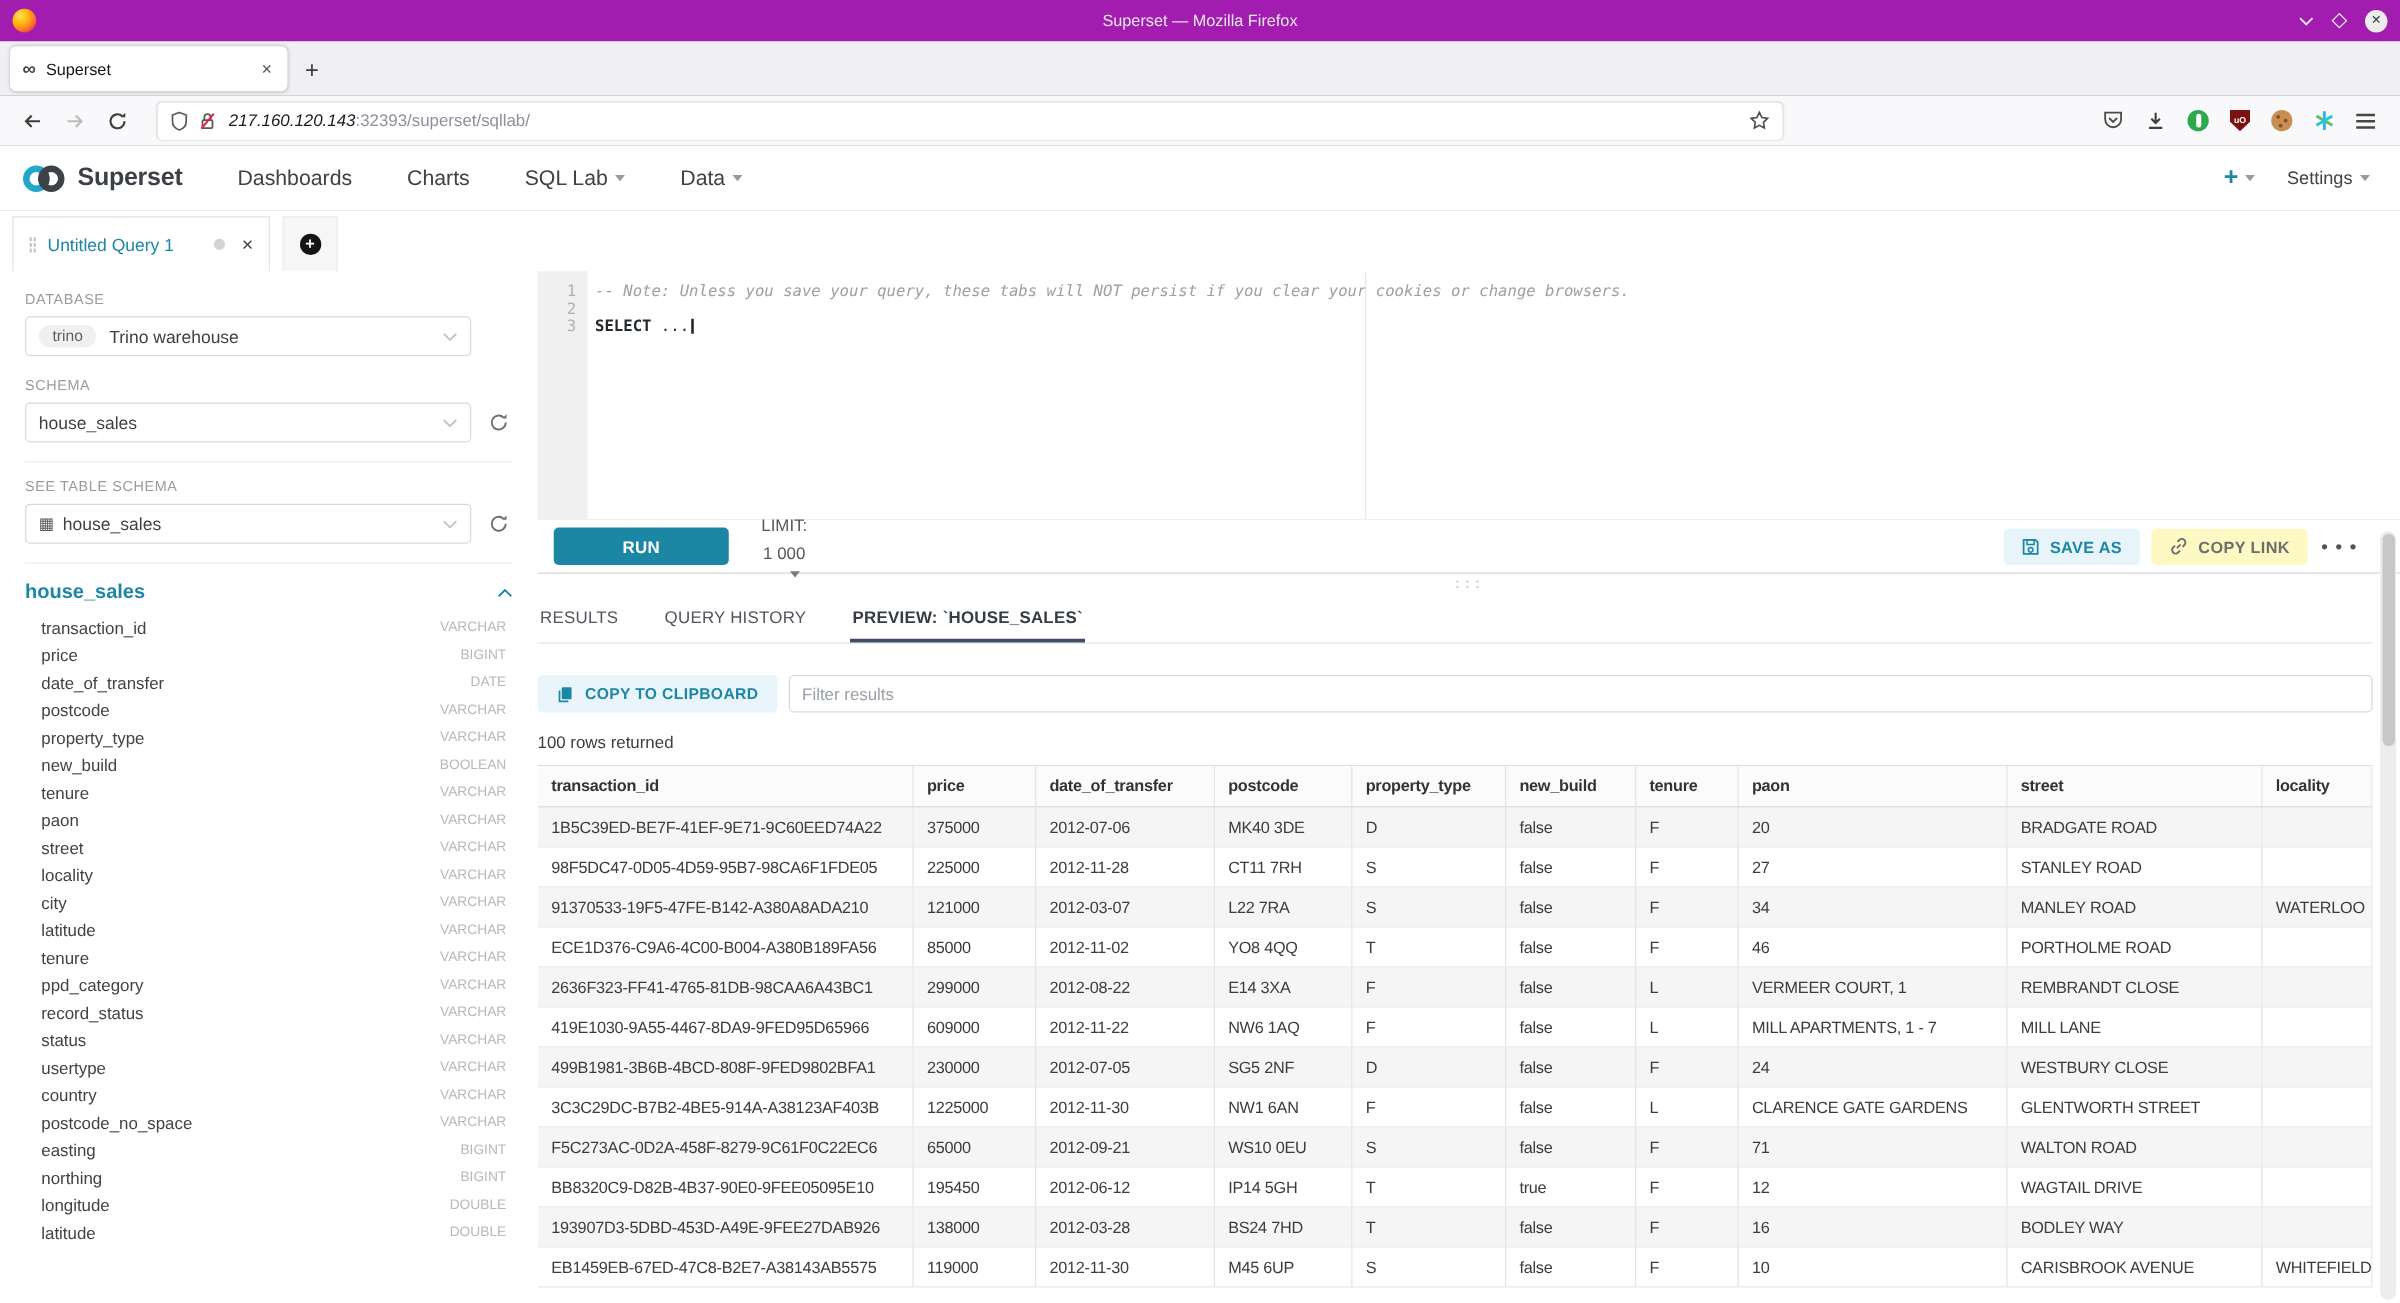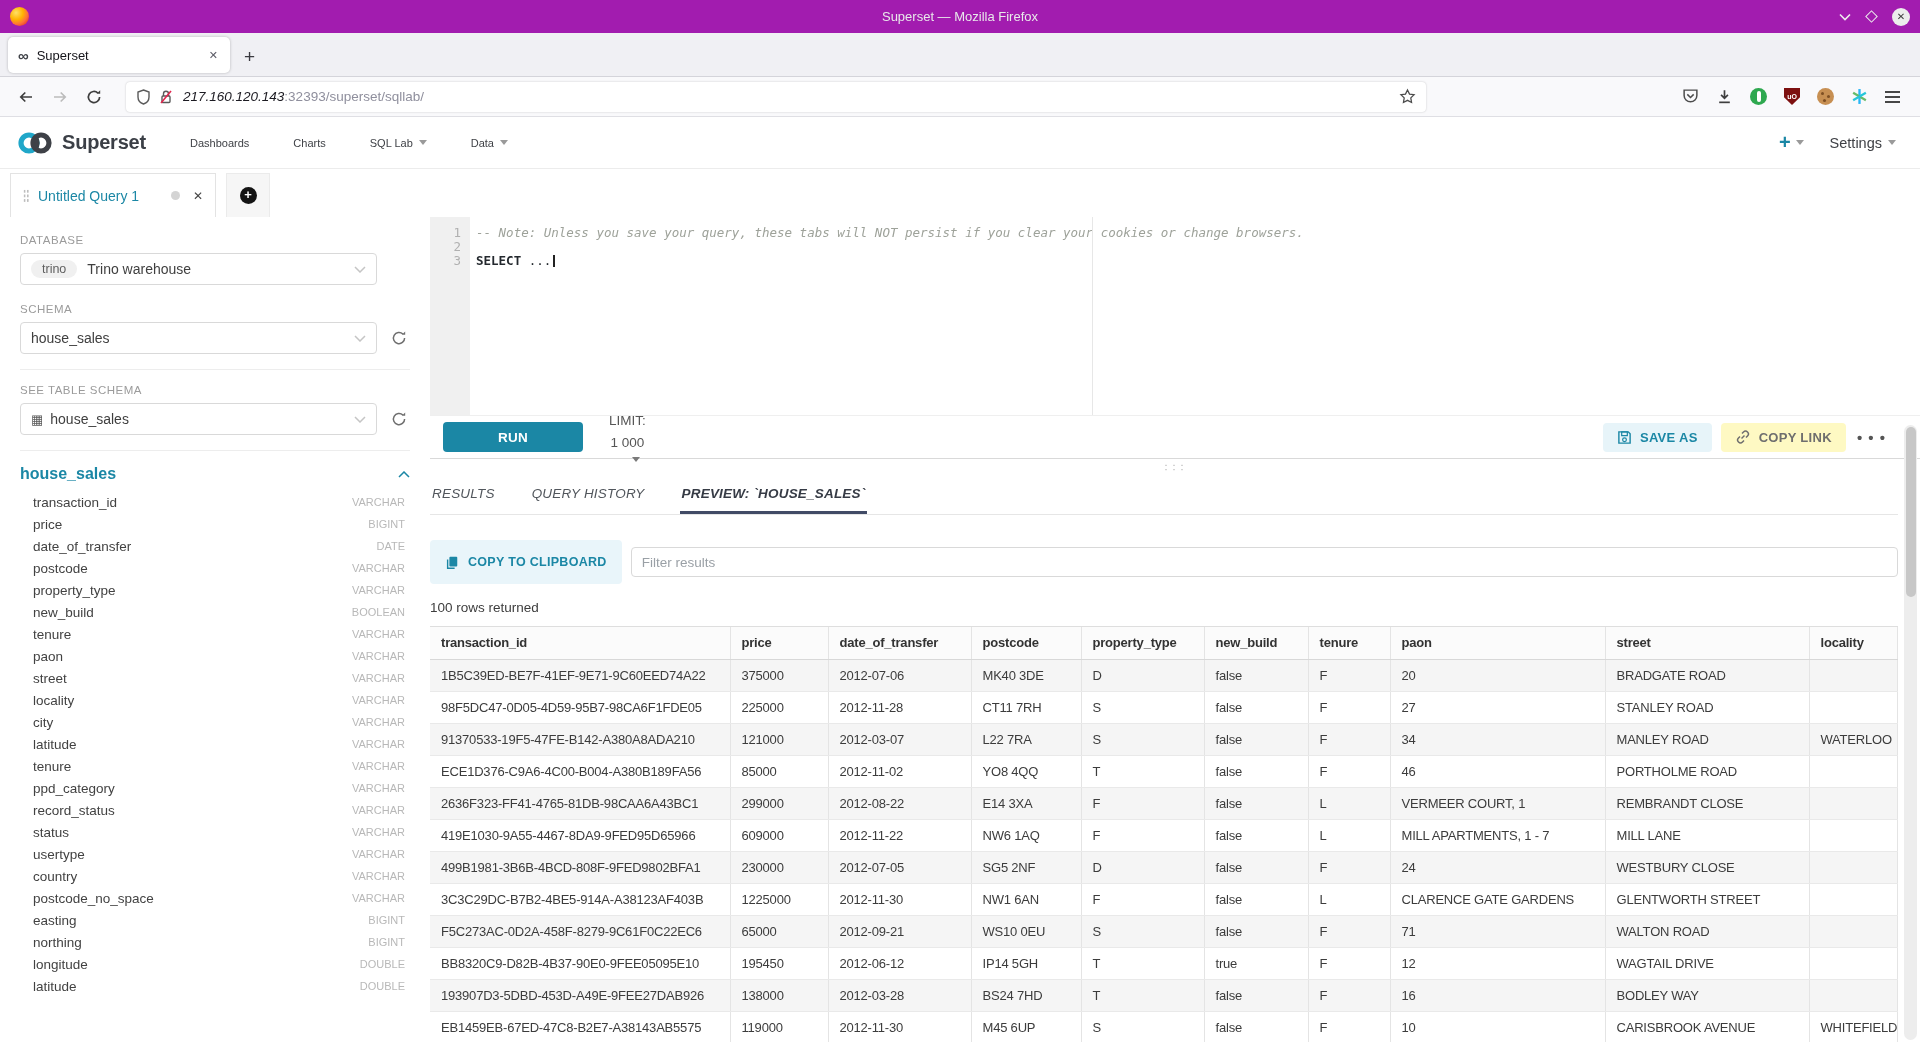--- a/index.html
+++ b/index.html
@@ -35,21 +35,21 @@
   .icon-cookie { width:17px; height:17px; border-radius:50%; background:#c78f52; position:relative; }
   .icon-cookie::after { content:""; position:absolute; width:3px; height:3px; border-radius:50%; background:#7e4f23; left:4px; top:4px; box-shadow:6px 3px 0 #7e4f23, 2px 7px 0 #7e4f23; }
   .hamburger { display:flex; flex-direction:column; gap:3px; }
   .hamburger i { width:15px; height:2px; background:#474747; }
 
   
   .appheader { height:52px; background:#fff; border-bottom:1px solid #ececec; display:flex; align-items:center; padding:0 24px 0 16px; }
   .brand { display:flex; align-items:center; gap:8px; }
   .brand-name { font-size:20px; font-weight:bold; color:#3b3f46; letter-spacing:-.2px; }
   .main-nav { display:flex; align-items:center; gap:44px; margin-left:44px; }
-  .nav-item { font-size:11px; color:#3f4146; display:flex; align-items:center; gap:6px; }
+  .nav-item { font-size:17px; color:#3f4146; display:flex; align-items:center; gap:6px; }
   .nav-item .caret, .hdr-caret { width:0; height:0; border-left:4px solid transparent; border-right:4px solid transparent; border-top:5px solid #9a9a9a; display:inline-block; }
   .hdr-right { margin-left:auto; display:flex; align-items:center; gap:26px; }
   .hdr-plus { font-size:20px; color:#1b87a5; font-weight:bold; display:flex; align-items:center; gap:5px; }
   .hdr-settings { font-size:14.5px; color:#3f4146; display:flex; align-items:center; gap:6px; }
 
   
   .tabstrip { height:48px; background:#fff; display:flex; align-items:flex-end; padding-left:10px; }
   .qtab { width:206px; height:44px; border:1px solid #e3e3e3; border-bottom:none; background:#fff; display:flex; align-items:center; padding:0 12px; gap:9px; }
   .qtab-grip { width:6px; height:14px; background-image:radial-gradient(#bdbdbd 1.1px, transparent 1.2px); background-size:3.2px 4.6px; }
   .qtab-title { font-size:14px; color:#1b87a5; flex:1; white-space:nowrap; }
@@ -93,26 +93,26 @@
   .limit-caret { width:0; height:0; border-left:4px solid transparent; border-right:4px solid transparent; border-top:5px solid #7a7a7a; margin-left:18px; }
   .tb-right { margin-left:auto; display:flex; align-items:center; gap:9px; }
   .saveas-btn { height:29px; background:#e7f4f9; border:none; border-radius:4px; color:#1b87a5; font-size:13px; font-weight:bold; letter-spacing:.3px; padding:0 14px; display:flex; align-items:center; gap:8px; font-family:inherit; }
   .copylink-btn { height:29px; background:#fef9c3; border:none; border-radius:4px; color:#6e6e6e; font-size:13px; font-weight:bold; letter-spacing:.3px; padding:0 14px; display:flex; align-items:center; gap:8px; font-family:inherit; }
   .more-btn { color:#555; font-size:15px; letter-spacing:1px; font-weight:bold; background:none; border:none; padding:0 2px; }
 
   .splitter { height:16px; display:flex; align-items:center; justify-content:center; }
   .grip { width:26px; height:8px; background-image:radial-gradient(#c4c4c4 1.2px, transparent 1.3px); background-size:8px 4.5px; }
 
   .rtabs { height:40px; display:flex; align-items:stretch; border-bottom:1px solid #e6e6e6; margin-right:22px; }
-  .rtab { font-size:13.5px; color:#51565c; font-weight:500; display:flex; align-items:center; padding:0 2px; margin-right:33px; border-bottom:3px solid transparent; letter-spacing:.2px;font-style:italic; }
+  .rtab { font-size:13.5px; color:#51565c; font-weight:500; display:flex; align-items:center; padding:0 2px; margin-right:33px; border-bottom:3px solid transparent; letter-spacing:.2px; }
   .rtab.active { color:#363b45; font-weight:bold; border-bottom-color:#414b66; }
 
   .rbody { flex:1; padding:25px 22px 0 0; overflow:hidden; display:flex; flex-direction:column; }
   .copyrow { display:flex; align-items:center; gap:9px; }
-  .copy-btn { height:44px; background:#e9f5fa; border:none; border-radius:4px; color:#1b87a5; font-size:12.5px; font-weight:bold; letter-spacing:.3px; padding:0 15px; display:flex; align-items:center; gap:9px; font-family:inherit; }
+  .copy-btn { height:30px; background:#e9f5fa; border:none; border-radius:4px; color:#1b87a5; font-size:12.5px; font-weight:bold; letter-spacing:.3px; padding:0 15px; display:flex; align-items:center; gap:9px; font-family:inherit; }
   .filter-input { flex:1; height:30px; border:1px solid #d9d9d9; border-radius:4px; padding:0 10px; font-size:13.5px; color:#3f3f3f; font-family:inherit; outline:none; }
   .filter-input::placeholder { color:#9aa0a6; }
   .rows-note { font-size:13.5px; color:#3d3d3d; margin:16px 0 11px 0; }
 
   .grid-wrap { flex:1; overflow:hidden; border-top:1px solid #dedede; }
   table.grid { border-collapse:collapse; table-layout:fixed; width:100%; }
   .grid th, .grid td { height:32px; padding:0 11px; font-size:13px; color:#3c3c3c; text-align:left; white-space:nowrap; overflow:hidden; border-right:1px solid #e4e4e4; border-bottom:1px solid #e9e9e9; font-weight:normal; letter-spacing:-.2px; }
   .grid th { font-weight:bold; color:#333; background:#fbfbfb; border-bottom:1px solid #d8d8d8; }
   .grid tbody tr:nth-child(odd) td { background:#f5f5f5; }
 

